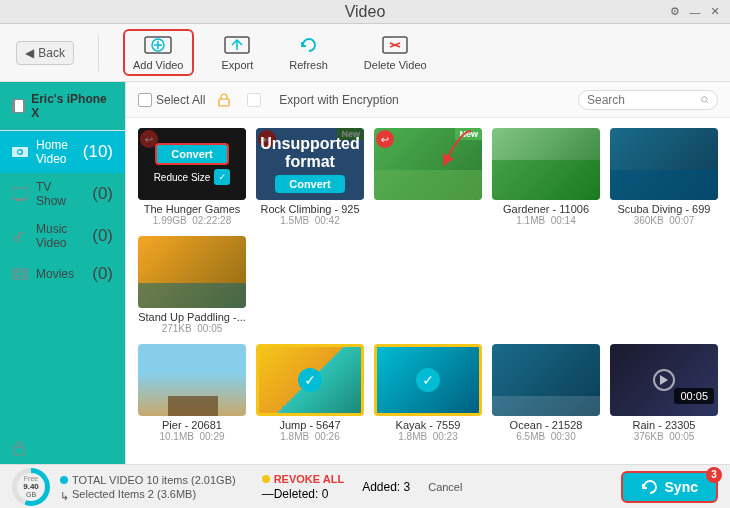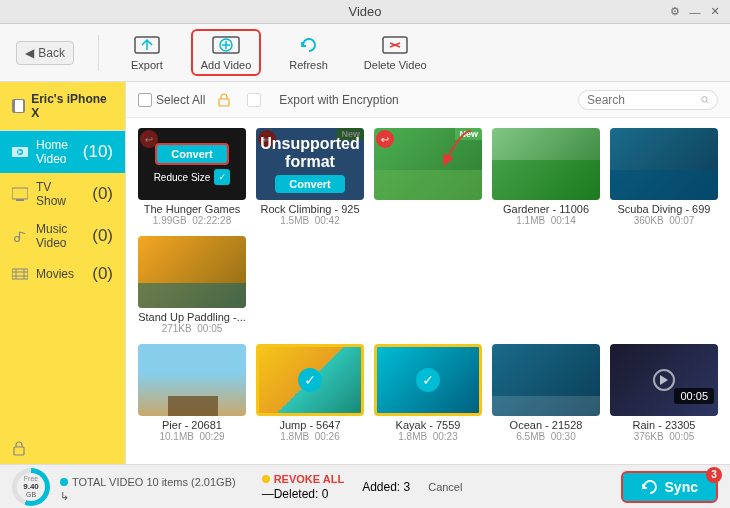--- a/index.html
+++ b/index.html
@@ -16,21 +16,21 @@
     .title-bar {
       height: 24px;
       background: #e8e8e8;
       display: flex;
       align-items: center;
       justify-content: center;
       position: relative;
       border-bottom: 1px solid #ccc;
     }
     .title-bar-title {
-      font-size: 13px;
+      font-size: 16px;
       color: #444;
     }
     .title-bar-controls {
       position: absolute;
       right: 8px;
       display: flex;
       gap: 6px;
     }
     .title-btn {
       width: 14px;
@@ -105,21 +105,21 @@
     
     .content-area {
       display: flex;
       flex: 1;
       overflow: hidden;
     }
 
     
     .sidebar {
       width: 150px;
-      background: #fde047;
+      background: #14b8a6;
       border-right: 1px solid #e0e0e0;
       display: flex;
       flex-direction: column;
     }
     .sidebar-device {
       padding: 10px 12px;
       font-weight: bold;
       font-size: 12px;
       color: #333;
       border-bottom: 1px solid #e0e0e0;
@@ -507,40 +507,40 @@
 </div>
 
 <div class="app-container">
 
   <div class="toolbar">
     <button class="back-btn">
       <span>◀</span>
       <span>Back</span>
     </button>
     <div class="toolbar-sep"></div>
-    <div class="toolbar-btn">
-      <div class="btn-icon">
-        <svg width="28" height="22" viewBox="0 0 28 22">
-          <rect x="2" y="3" width="24" height="16" rx="2" fill="none" stroke="#555" stroke-width="1.5"></rect>
-          <path d="M9 11 L14 6 L19 11" fill="none" stroke="#00bcd4" stroke-width="1.5"></path>
-          <line x1="14" y1="6" x2="14" y2="16" stroke="#00bcd4" stroke-width="1.5"></line>
-        </svg>
-      </div>
-      <span class="btn-label">Export</span>
-    </div>
     <div class="toolbar-btn highlighted">
       <div class="btn-icon">
         <svg width="28" height="22" viewBox="0 0 28 22">
           <rect x="1" y="3" width="26" height="16" rx="2" fill="none" stroke="#555" stroke-width="1.5"></rect>
           <circle cx="14" cy="11" r="6" fill="none" stroke="#00bcd4" stroke-width="1.5"></circle>
           <line x1="14" y1="7" x2="14" y2="15" stroke="#00bcd4" stroke-width="1.5"></line>
           <line x1="10" y1="11" x2="18" y2="11" stroke="#00bcd4" stroke-width="1.5"></line>
         </svg>
       </div>
       <span class="btn-label">Add Video</span>
+    </div>
+    <div class="toolbar-btn">
+      <div class="btn-icon">
+        <svg width="28" height="22" viewBox="0 0 28 22">
+          <rect x="2" y="3" width="24" height="16" rx="2" fill="none" stroke="#555" stroke-width="1.5"></rect>
+          <path d="M9 11 L14 6 L19 11" fill="none" stroke="#00bcd4" stroke-width="1.5"></path>
+          <line x1="14" y1="6" x2="14" y2="16" stroke="#00bcd4" stroke-width="1.5"></line>
+        </svg>
+      </div>
+      <span class="btn-label">Export</span>
     </div>
     <div class="toolbar-btn">
       <div class="btn-icon">
         <svg width="28" height="22" viewBox="0 0 28 22">
           <path d="M8 11 A6 6 0 1 1 14 17" fill="none" stroke="#00bcd4" stroke-width="1.8"></path>
           <polyline points="7,8 7,12 11,12" fill="none" stroke="#00bcd4" stroke-width="1.8"></polyline>
         </svg>
       </div>
       <span class="btn-label">Refresh</span>
     </div>
@@ -813,20 +813,21 @@
     </div>
 
     <div class="status-info">
       <div class="status-row">
         <span class="status-dot dot-blue"></span>
         <span>TOTAL VIDEO</span>&nbsp;
         <span>10 items (2.01GB)</span>
       </div>
       <div class="status-row">
         <span style="width:8px;height:8px;margin-right:4px;display:inline-block;">↳</span>
+        <span>Selected Items 2 (3.6MB)</span>
       </div>
     </div>
 
     <div style="display:flex;flex-direction:column;gap:2px;margin-left:16px;">
       <div class="status-row">
         <span class="status-dot dot-yellow"></span>
         <button class="revoke-btn">REVOKE ALL</button>
       </div>
       <div class="status-row">
         <span style="width:8px;margin-right:4px;">—</span>

